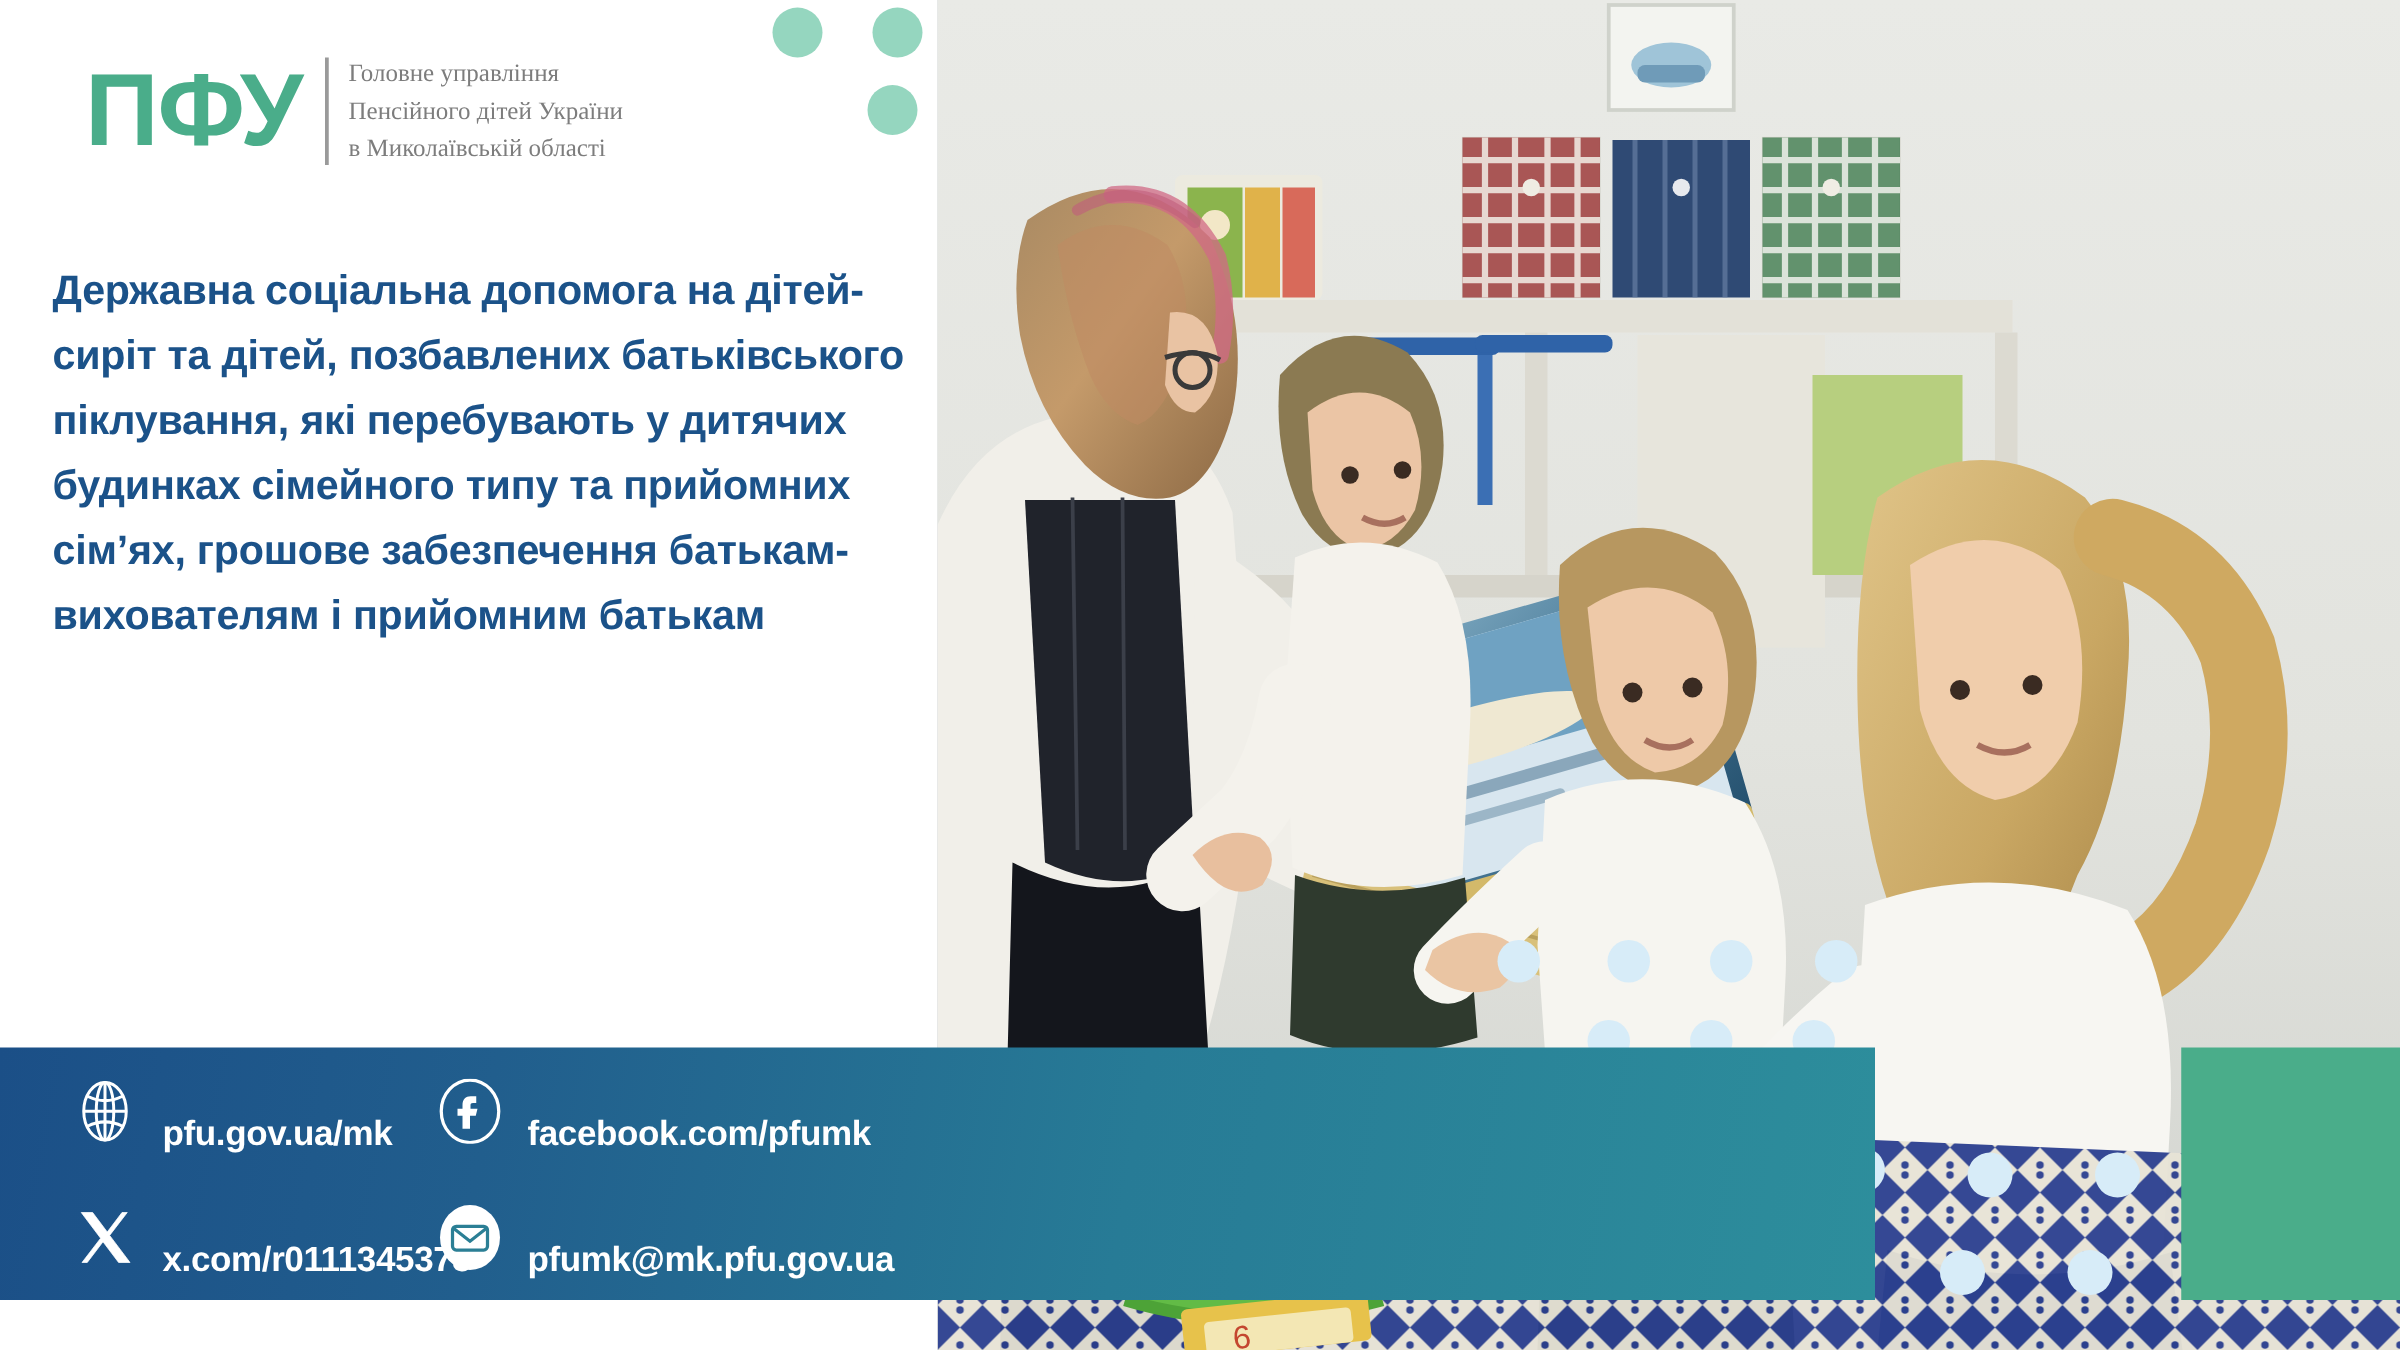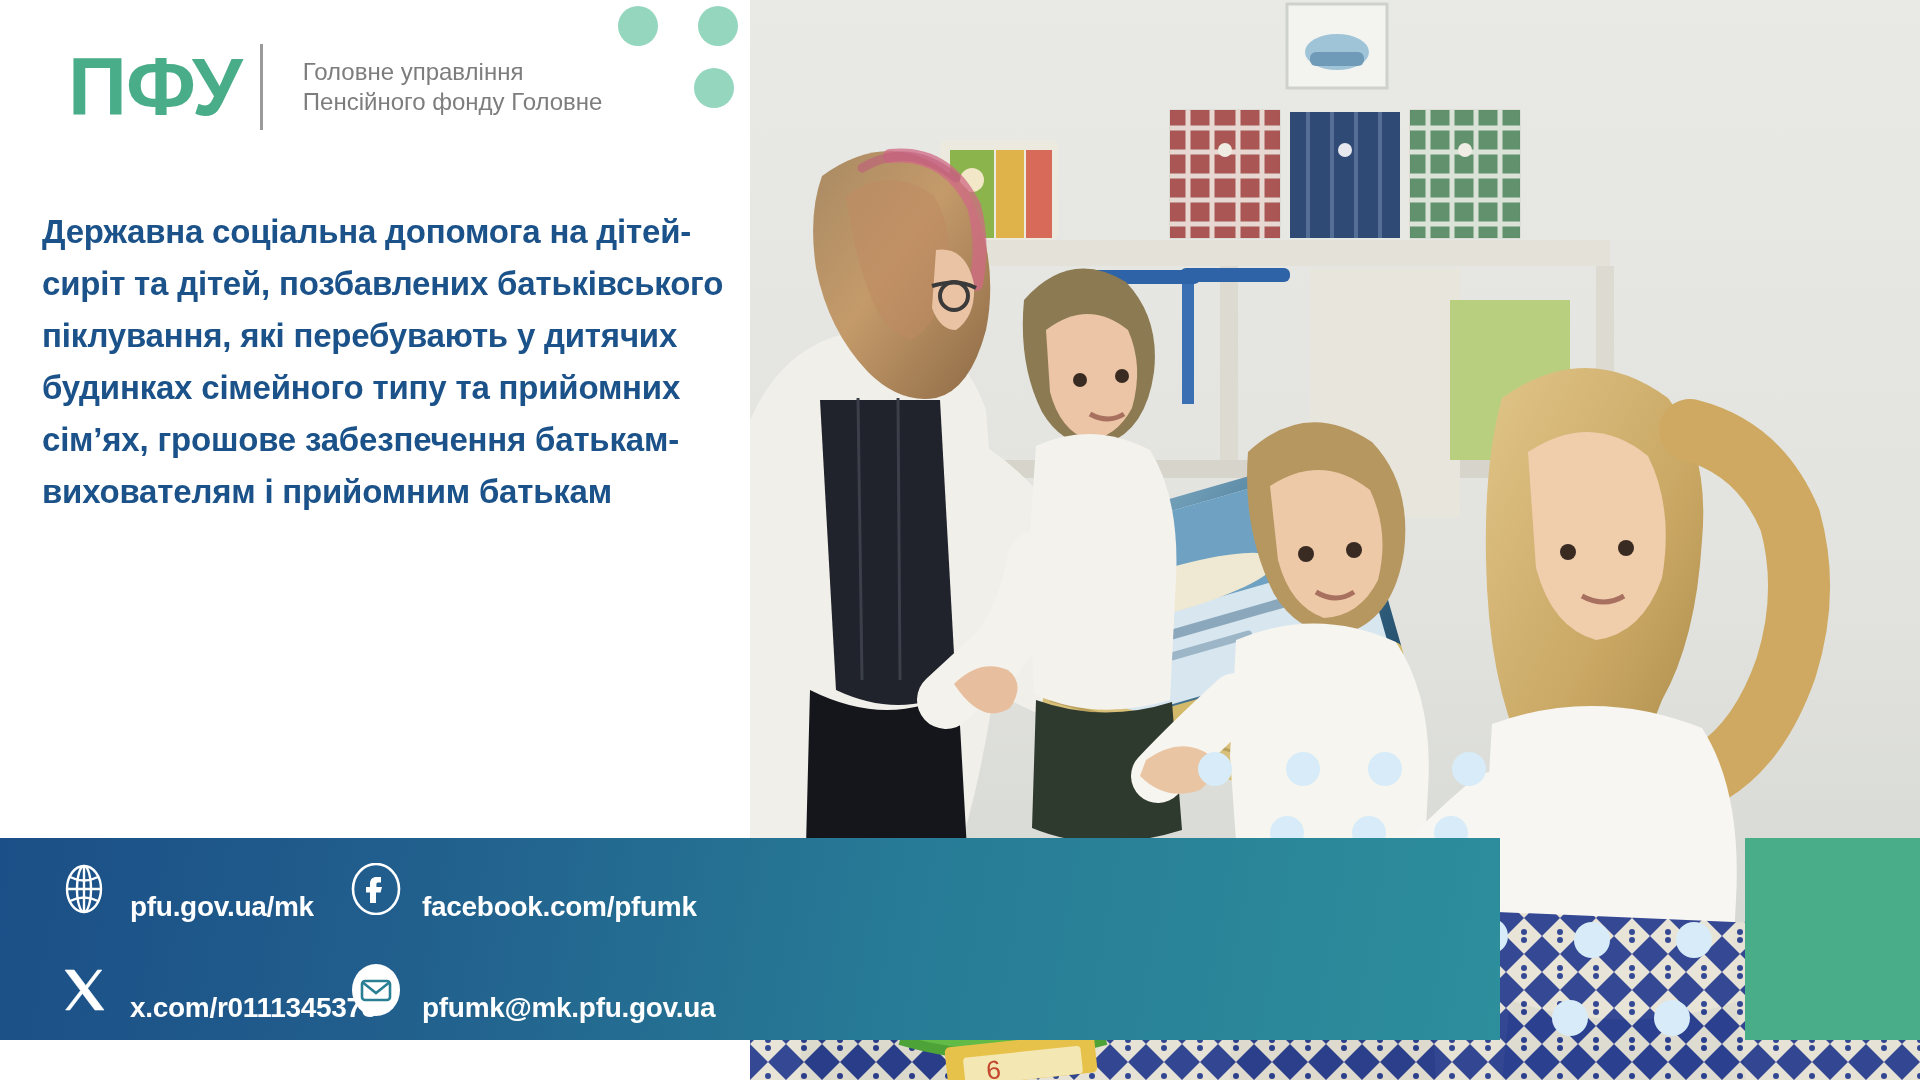--- a/index.html
+++ b/index.html
@@ -12,22 +12,22 @@
   .dot { position:absolute; border-radius:50%; }
   .dot-teal { background:#95d6bf; }
   .dot-pale { background:#d7ecf8; }
 
   
   .logo { position:absolute; left:68px; top:44px; display:flex; align-items:center; }
   .logo-mark { font-size:82px; line-height:80px; font-weight:bold; color:#4aad8a;
     letter-spacing:-1px; font-family:"Liberation Sans", sans-serif; }
   .logo-rule { width:3px; height:86px; background:#9a9a9a; margin:0 16px 0 18px; }
   .logo-lines { display:flex; flex-direction:column; justify-content:center; }
-  .logo-line { font-size:24px; line-height:30px; color:#7d7d7d;
-    font-family:Liberation Sans, sans-serif; white-space:nowrap;margin-left:24px; }
+  .logo-line { font-size:20px; line-height:30px; color:#7d7d7d;
+    font-family:Liberation Serif, serif; white-space:nowrap; }
 
   
   .headline { position:absolute; left:42px; top:206px; width:690px;
     color:#1b5289; font-size:33px; line-height:52px; font-weight:bold;
     letter-spacing:-0.2px; font-family:"Liberation Sans", sans-serif; }
 
   
   .photo { position:absolute; left:750px; top:0; width:1170px; height:1080px;
     overflow:hidden; background:#cfd4d2; }
   .photo svg { display:block; width:100%; height:100%; }
@@ -63,21 +63,22 @@
     <div class="dot dot-teal" style="left:778px;top:64px;width:42px;height:42px;"></div>
     <div class="dot dot-teal" style="left:866px;top:4px;width:42px;height:42px;"></div>
     <div class="dot dot-teal" style="left:1006px;top:0px;width:40px;height:36px;"></div>
   </div>
 
   <div class="logo">
     <div class="logo-mark">ПФУ</div>
     <div class="logo-rule"></div>
     <div class="logo-lines">
       <div class="logo-line">Головне управління</div>
-      <div class="logo-line">Пенсійного фонду Головне</div>
+      <div class="logo-line">Пенсійного дітей України</div>
+      <div class="logo-line">в Миколаївській області</div>
     </div>
   </div>
 
   <div class="headline">Державна соціальна допомога на дітей-сиріт та дітей, позбавлених батьківського піклування, які перебувають у дитячих будинках сімейного типу та прийомних сім’ях, грошове забезпечення батькам-вихователям і прийомним батькам</div>
 
   <div class="photo">
     <svg viewBox="0 0 1170 1080" preserveAspectRatio="xMidYMid slice" role="img">
       <defs>
         <linearGradient id="wall" x1="0" y1="0" x2="0" y2="1">
           <stop offset="0%" stop-color="#e9eae6"></stop>

